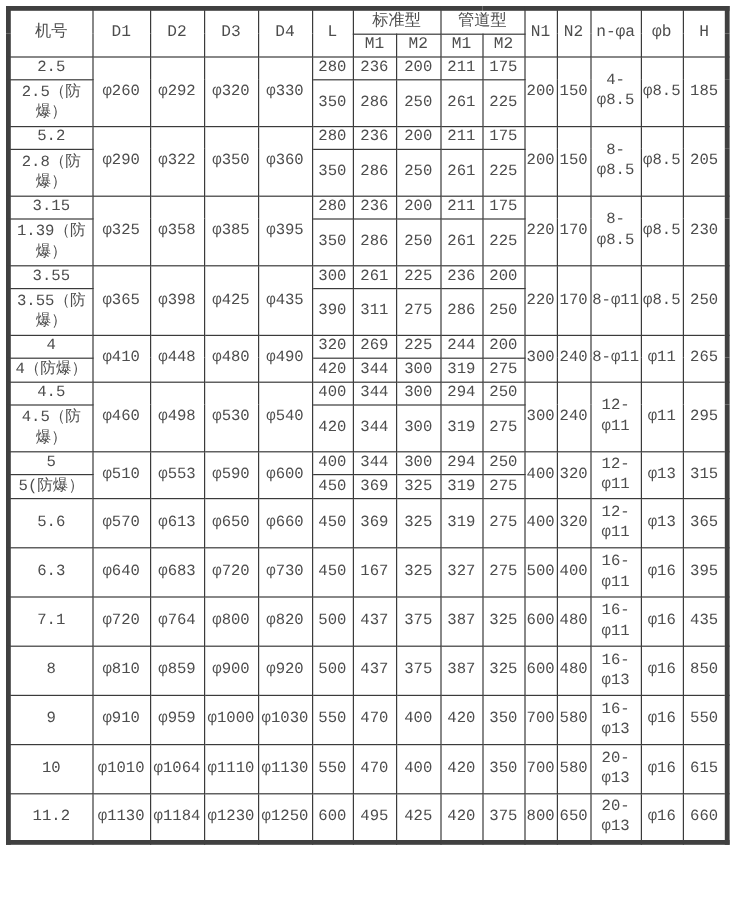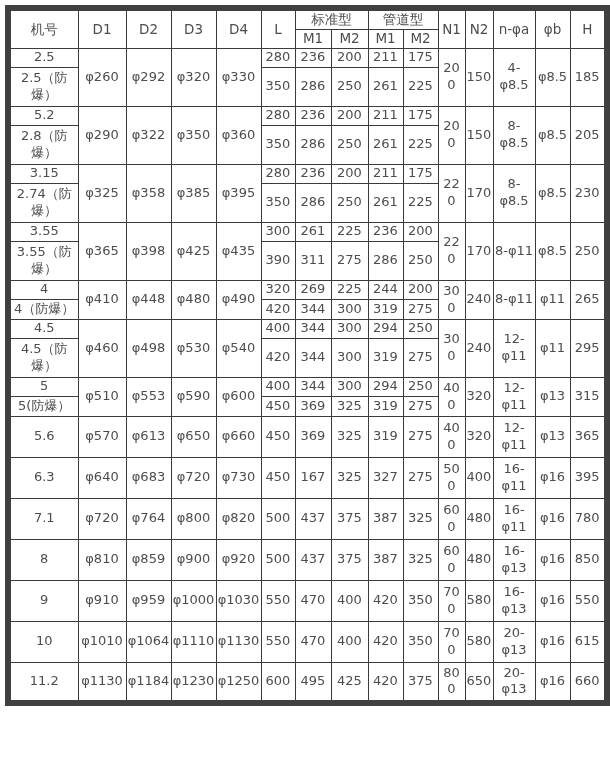--- a/index.html
+++ b/index.html
@@ -12,21 +12,22 @@
     height: 759px;
     box-sizing: border-box;
     padding: 5px 5px;
     background: #ffffff;
     font-family: "DejaVu Sans", "Liberation Sans", sans-serif;
   }
   table.spec {
     border-collapse: collapse;
     table-layout: fixed;
     width: 599px;
-    border: 6px solid #404040;
+    border: 4px solid #404040;
+    font-family: Liberation Mono, monospace;
   }
   .spec th, .spec td {
     border: 1px solid #3b3b3b;
     text-align: center;
     vertical-align: middle;
     padding: 0 1px;
     color: #4d4d4d;
     font-weight: normal;
     font-size: 13px;
     line-height: 1.28;
@@ -148,21 +149,21 @@
           <td>200</td>
           <td>211</td>
           <td>175</td>
           <td rowspan="2">220</td>
           <td rowspan="2">170</td>
           <td rowspan="2">8-φ8.5</td>
           <td rowspan="2">φ8.5</td>
           <td rowspan="2">230</td>
         </tr>
         <tr class="sub2t">
-          <td>2.74（防爆）</td>
+          <td>1.39（防爆）</td>
           <td>350</td>
           <td>286</td>
           <td>250</td>
           <td>261</td>
           <td>225</td>
         </tr>
         <tr class="sub1">
           <td>3.55</td>
           <td rowspan="2">φ365</td>
           <td rowspan="2">φ398</td>
@@ -304,21 +305,21 @@
           <td>φ820</td>
           <td>500</td>
           <td>437</td>
           <td>375</td>
           <td>387</td>
           <td>325</td>
           <td>600</td>
           <td>480</td>
           <td>16-φ11</td>
           <td>φ16</td>
-          <td>780</td>
+          <td>435</td>
         </tr>
         <tr class="single">
           <td>8</td>
           <td>φ810</td>
           <td>φ859</td>
           <td>φ900</td>
           <td>φ920</td>
           <td>500</td>
           <td>437</td>
           <td>375</td>

